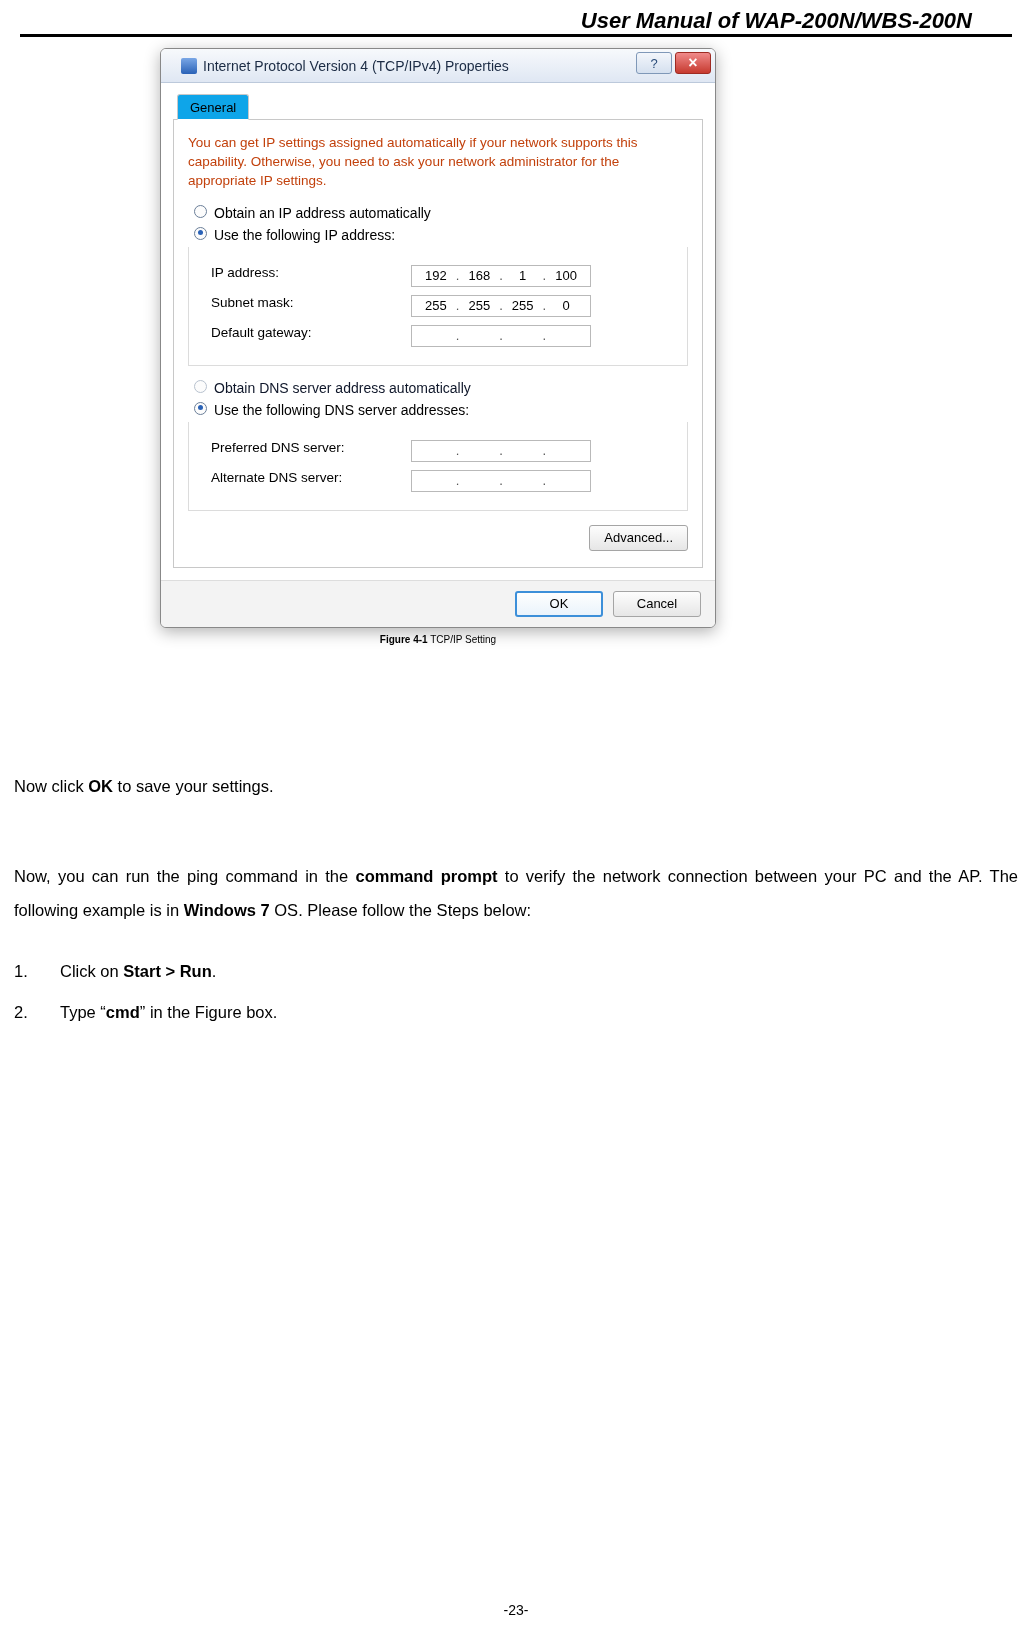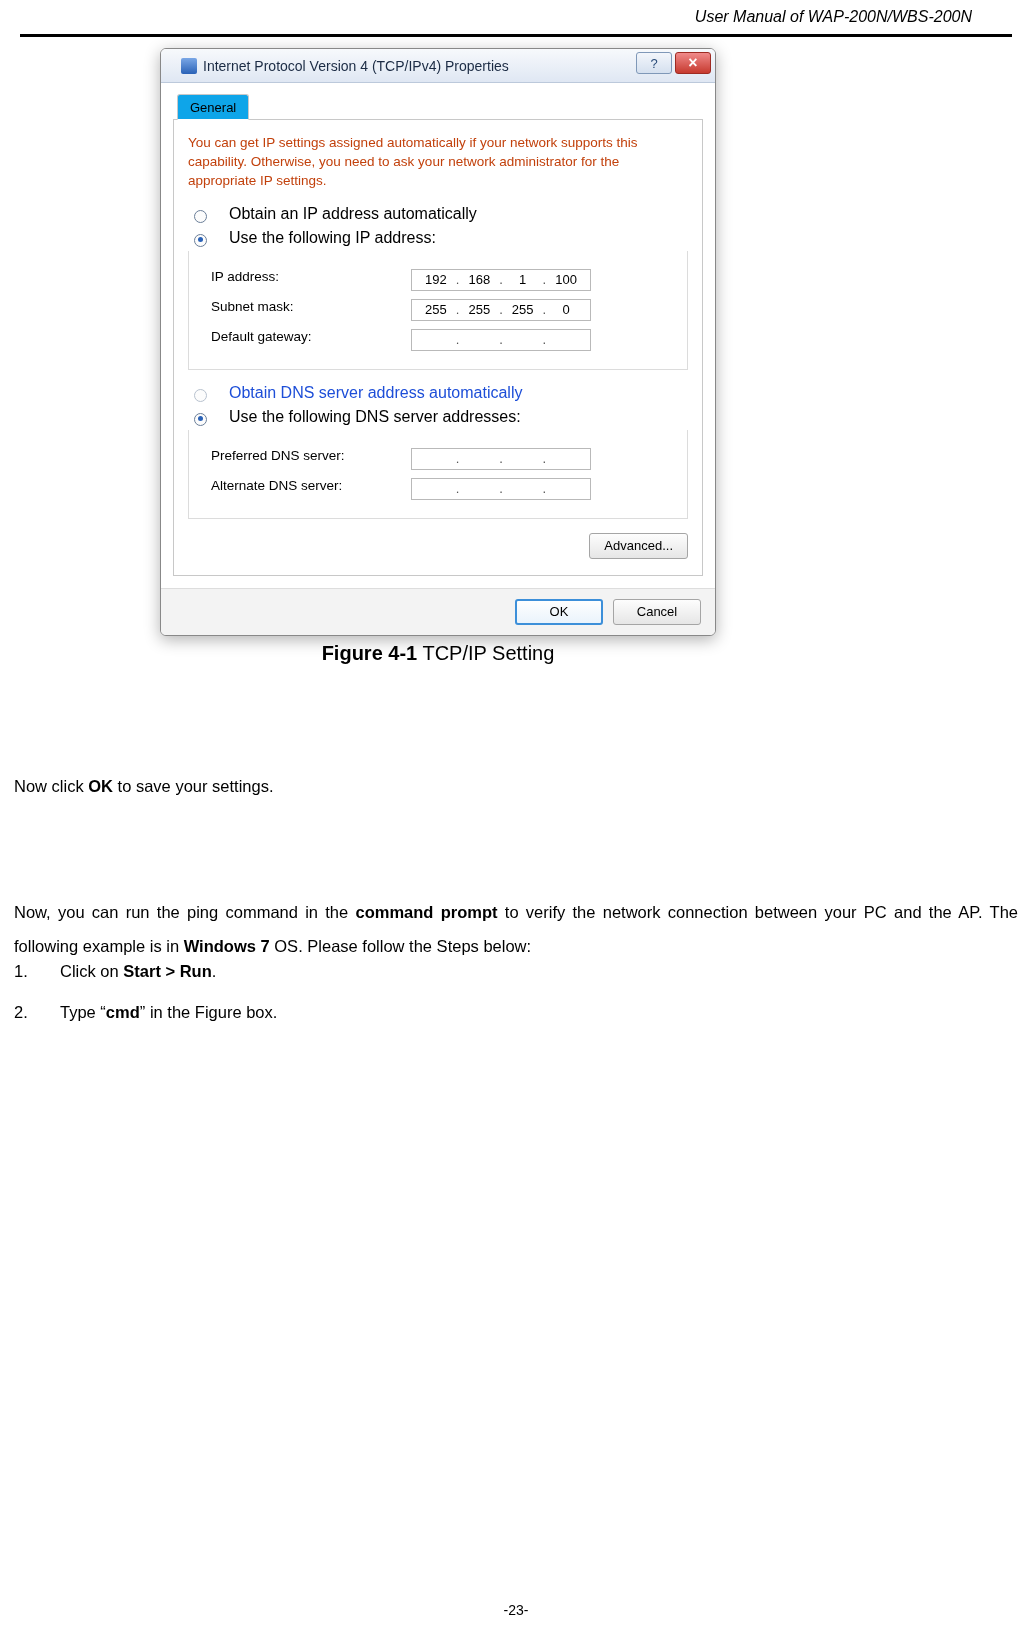--- a/index.html
+++ b/index.html
@@ -10,22 +10,22 @@
     height: 1632px;
     position: relative;
     font-size: 16px;
     color: #000;
   }
   .header-title {
     position: absolute;
     top: 8px;
     right: 60px;
     font-style: italic;
-    font-weight: normal;
-    font-size: 16px;
+    font-weight: bold;
+    font-size: 22px;
   }
   .header-rule {
     position: absolute;
     top: 34px;
     left: 20px;
     right: 20px;
     height: 3px;
     background: #000;
   }
   .dialog-wrap {
@@ -89,44 +89,43 @@
     position: relative;
     top: 1px;
   }
   .tab-content {
     border: 1px solid #c8c8c8;
     border-top: none;
     padding: 14px 14px 16px 14px;
   }
   .desc { font-size: 13.5px; color: #c2410c; line-height: 1.4; margin-bottom: 14px; }
   .radio-row {
-    display: flex; align-items: flex-end;
-    font-size: 16px;
+    display: flex; align-items: flex-start;
+    font-size: 14px;
     margin: 6px 0 6px 6px;
-    gap: 15px;
   }
   .radio {
     width: 13px; height: 13px;
     border: 1.5px solid #6b7f99;
     border-radius: 50%;
     margin-right: 7px;
     position: relative;
     flex: none;
     background: #fcfcfc;
   }
   .radio.checked::after {
     content: "";
     position: absolute;
     left: 2.5px; top: 2.5px;
     width: 5px; height: 5px;
     background: #2a62b7;
     border-radius: 50%;
   }
   .radio.disabled { border-color: #b8c2cf; }
-  .radio-label.disabled { color: #1d4ed8; }
+  .radio-label.disabled { color: #0f172a; }
   .group {
     border: 1px solid #dcdcdc;
     border-top: none;
     margin: -2px 0 14px 0;
     padding: 10px 16px 10px 22px;
   }
   .field-row {
     display: flex; 
     font-size: 13.5px;
     margin: 8px 0;
@@ -160,33 +159,33 @@
     padding: 10px 14px;
     background: #f3f3f3;
     border-top: 1px solid #ddd;
   }
   .btn-default {
     border: 2px solid #3c8fd9;
     background: linear-gradient(#fefefe,#eaf3fc);
   }
   .caption {
     text-align: center;
-    font-size: 20px;
+    font-size: 10px;
     margin-top: 6px;
   }
   .caption b { font-weight: bold; }
   .body-text {
     position: absolute;
     left: 14px;
     right: 14px;
     font-size: 16.5px;
     line-height: 2.05;
   }
   .p1 { top: 770px; }
-  .p2 { top: 896px; text-align: justify; }
+  .p2 { top: 860px; text-align: justify; }
   .steps { position: absolute; left: 14px; right: 14px; top: 962px; font-size: 16.5px; }
   .step-row { display: flex; margin-bottom: 22px; }
   .step-num { width: 46px; }
   .page-num {
     position: absolute;
     bottom: 14px;
     left: 0; right: 0;
     text-align: center;
     font-size: 14px;
   }

